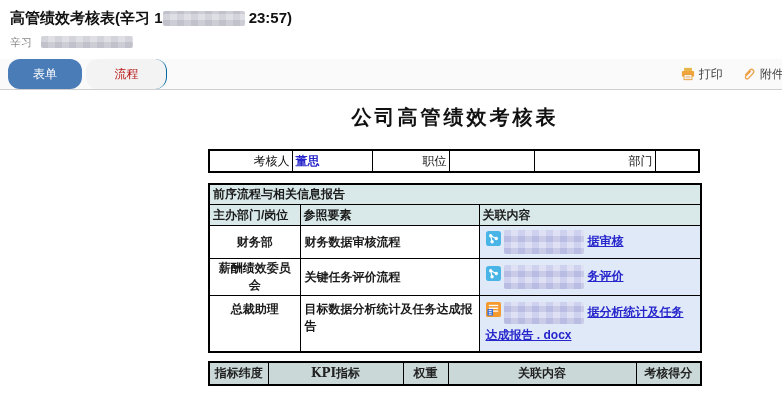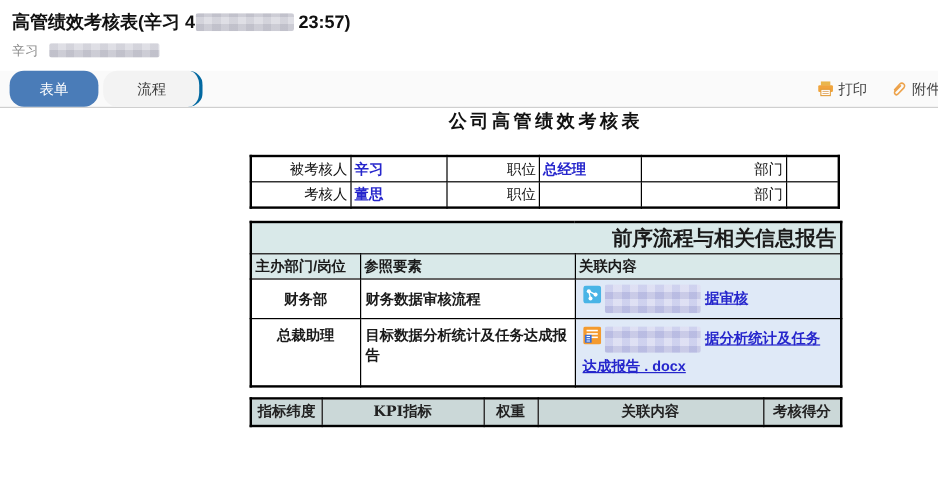--- a/index.html
+++ b/index.html
@@ -20,61 +20,61 @@
   .mosaic.title-blur{width:82px;height:15px;}
   .mosaic.sub-blur{width:92px;height:12px;vertical-align:-2px;}
   .mosaic.link-blur{width:80px;height:24px;vertical-align:middle;margin-right:4px;
     background-image:
       repeating-linear-gradient(0deg, rgba(150,150,200,.30) 0 6px, rgba(220,220,240,.30) 6px 12px),
       repeating-linear-gradient(90deg,#c9cdee 0 7px,#e0e2f5 7px 14px);}
   
   .tabbar{position:relative;margin-top:9px;height:30px;background:#fafafa;border-bottom:1px solid #cfcfcf;}
   .tab{display:inline-block;height:30px;line-height:30px;text-align:center;font-size:12px;cursor:pointer;border-radius:12px;}
   .tab.active{width:74px;background:#4a7cb8;color:#fff;margin-left:8px;}
-  .tab.inactive{width:80px;background:#f3f3f3;color:#404040;border-right:3px solid #0369a1;}
+  .tab.inactive{width:80px;background:#f3f3f3;color:#b91c1c;border-right:1px solid #0369a1;}
   .tab-actions{position:absolute;right:-14px;top:0;height:30px;line-height:30px;font-size:12px;color:#444;white-space:nowrap;}
   .tab-action{display:inline-block;margin-left:16px;cursor:pointer;}
   .tab-action svg{vertical-align:-3px;margin-right:4px;}
   
   .form-body{margin-left:208px;width:494px;}
-  .form-title{margin-top:2px;text-align:center;font-family:"DejaVu Serif",serif;
-    font-weight:bold;font-size:15px;letter-spacing:3px;color:#111;}
+  .form-title{margin-top:14px;text-align:center;font-family:"DejaVu Serif",serif;
+    font-weight:bold;font-size:20px;letter-spacing:3px;color:#111;}
   table{border-collapse:collapse;table-layout:fixed;width:492px;}
   table,td,th{border:1px solid #000;}
   table{border-width:2px;}
   td,th{font-size:12px;padding:1px 3px;overflow:hidden;}
   
   .info-table{margin-top:18px;}
   .info-table td{height:18px;}
   .cell-label{text-align:right;color:#111;padding-right:2px;}
   .cell-value{color:#2626cc;font-weight:bold;text-align:left;}
   
   .proc-table{margin-top:10px;}
-  .proc-table .caption-row th{background:#d9e9e9;height:16px;font-size:17px;font-weight:bold;text-align:right;}
+  .proc-table .caption-row th{background:#d9e9e9;height:16px;font-size:12px;font-weight:bold;text-align:left;}
   .proc-table .head-row th{background:#d9e9e9;height:18px;font-weight:bold;text-align:left;}
   .proc-table td{font-family:"DejaVu Serif",serif;font-weight:bold;}
   .proc-table .col-dept{text-align:center;}
   .proc-table .col-elem{text-align:left;padding-left:4px;}
   .proc-table .col-link{background:#dfe9f7;font-family:"Liberation Sans",sans-serif;
     color:#2626cc;font-weight:bold;padding:4px 6px;line-height:22px;}
   .proc-table .row-tall td{vertical-align:top;padding-top:5px;}
   .link-text{color:#2626cc;cursor:pointer;text-decoration:underline;}
   .doc-icon-box{display:inline-block;vertical-align:middle;margin-right:3px;}
   
   .kpi-table{margin-top:8px;}
   .kpi-table th{background:#cbd8d8;height:19px;font-family:"DejaVu Serif",serif;
     font-weight:bold;text-align:center;color:#222;}
 </style>
 </head>
 <body>
 
 <div class="screen">
 
   <div class="top">
-    <div class="doc-title"><span>高管绩效考核表(辛习 4</span><span class="mosaic title-blur"></span>
+    <div class="doc-title"><span>高管绩效考核表(辛习 1</span><span class="mosaic title-blur"></span>
       <span>23:57)</span>
     </div>
     <div class="subtitle"><span>辛习</span>&nbsp;&nbsp;
       <span class="mosaic sub-blur"></span>
     </div>
   </div>
 
   <div class="tabbar">
     <div class="tab active">表单</div>
     <div class="tab inactive">流程</div>
@@ -102,28 +102,20 @@
     <table class="info-table">
       <colgroup>
           <col style="width:83px">
           <col style="width:80px">
           <col style="width:77px">
           <col style="width:85px">
           <col style="width:121px">
           <col style="width:44px">
         </colgroup>
       <tbody>
-          <tr>
-        <td class="cell-label">被考核人</td>
-        <td class="cell-value">辛习</td>
-        <td class="cell-label">职位</td>
-        <td class="cell-value">总经理</td>
-        <td class="cell-label">部门</td>
-        <td class="cell-value"></td>
-      </tr>
       <tr>
         <td class="cell-label">考核人</td>
         <td class="cell-value">董思</td>
         <td class="cell-label">职位</td>
         <td class="cell-value"></td>
         <td class="cell-label">部门</td>
         <td class="cell-value"></td>
       </tr>
     </tbody>
       </table>
@@ -147,20 +139,33 @@
         <td class="col-dept">财务部</td>
         <td class="col-elem">财务数据审核流程</td>
         <td class="col-link">
           <span class="doc-icon-box"><svg width="15" height="15" viewBox="0 0 16 16">
             <rect width="16" height="16" rx="3" fill="#49b4e6"></rect>
             <path d="M5 5 L11 8 M5 5 L6.5 11.5" stroke="#fff" stroke-width="1.2"></path>
             <circle cx="5" cy="5" r="1.8" fill="#fff"></circle>
                   <circle cx="11" cy="8" r="1.8" fill="#fff"></circle>
                   <circle cx="6.5" cy="11.5" r="1.8" fill="#fff"></circle>
           </svg></span><span class="mosaic link-blur"></span><span class="link-text">据审核</span>
+        </td>
+      </tr>
+      <tr style="height:28px">
+        <td class="col-dept">薪酬绩效委员会</td>
+        <td class="col-elem">关键任务评价流程</td>
+        <td class="col-link">
+          <span class="doc-icon-box"><svg width="15" height="15" viewBox="0 0 16 16">
+            <rect width="16" height="16" rx="3" fill="#49b4e6"></rect>
+            <path d="M5 5 L11 8 M5 5 L6.5 11.5" stroke="#fff" stroke-width="1.2"></path>
+            <circle cx="5" cy="5" r="1.8" fill="#fff"></circle>
+                  <circle cx="11" cy="8" r="1.8" fill="#fff"></circle>
+                  <circle cx="6.5" cy="11.5" r="1.8" fill="#fff"></circle>
+          </svg></span><span class="mosaic link-blur"></span><span class="link-text">务评价</span>
         </td>
       </tr>
       <tr class="row-tall" style="height:56px">
         <td class="col-dept">总裁助理</td>
         <td class="col-elem">目标数据分析统计及任务达成报告</td>
         <td class="col-link">
           <span class="doc-icon-box"><svg width="15" height="15" viewBox="0 0 16 16">
             <rect width="16" height="16" rx="2" fill="#f49a2e"></rect>
             <rect x="3" y="3" width="10" height="1.4" fill="#fff"></rect>
             <rect x="3" y="6" width="10" height="1.4" fill="#fff"></rect>

